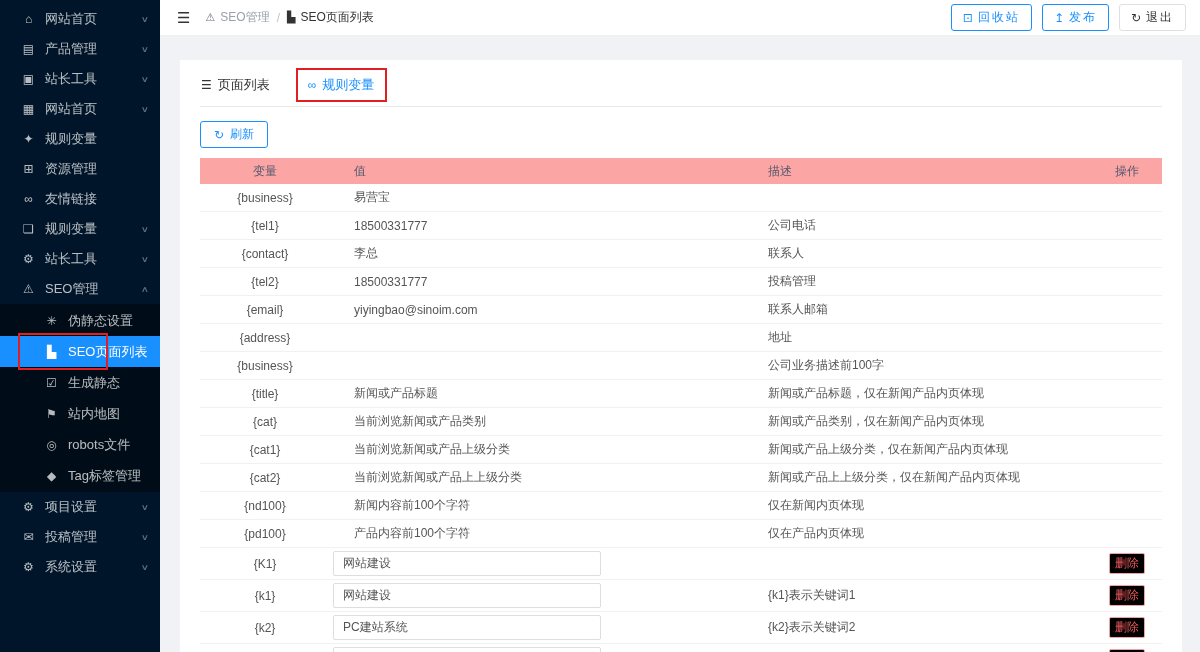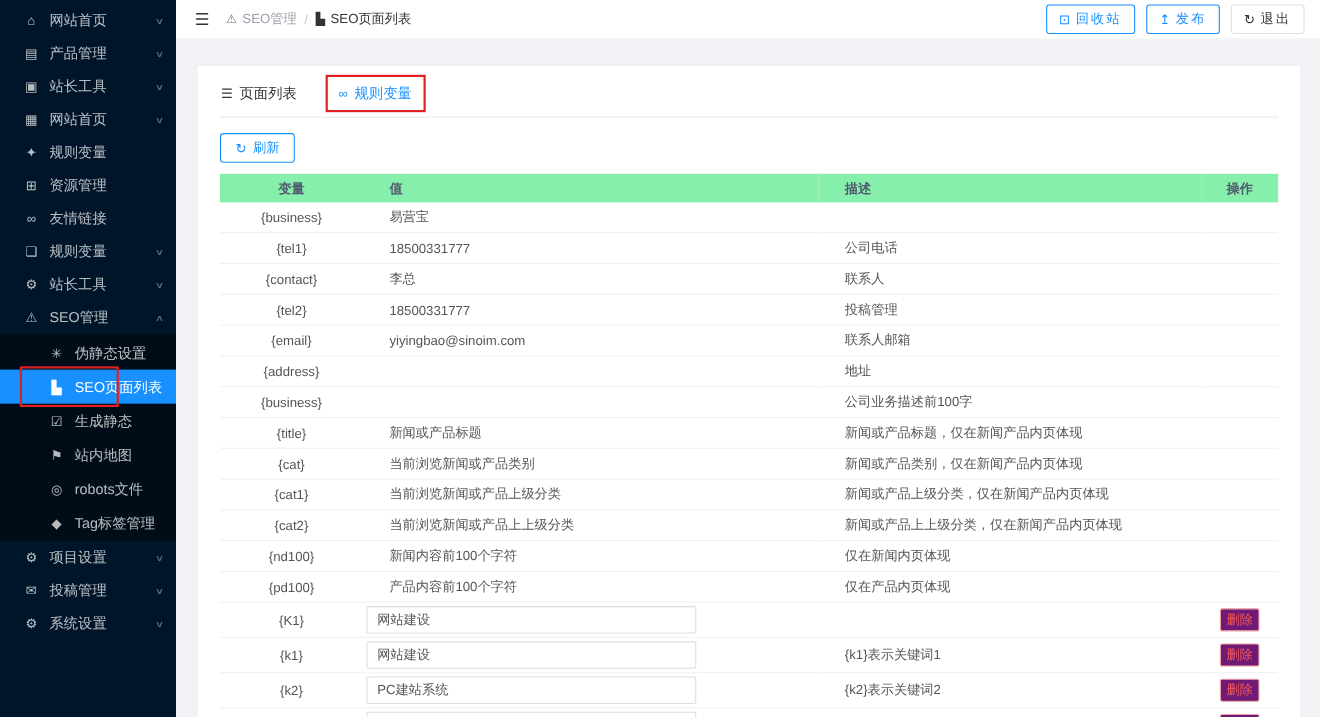--- a/index.html
+++ b/index.html
@@ -51,31 +51,31 @@
   .tab.active { color:var(--accent,#1890ff); }
   .tab-ring { left:-11px; right:-12px; top:-1px; bottom:4px; }
 
   .refresh-row { margin:14px 0 10px; }
   .btn-refresh { display:inline-flex; align-items:center; gap:6px; border:1px solid var(--accent,#1890ff); color:var(--accent,#1890ff);
                  background:#fff; border-radius:3px; font-size:12px; padding:4px 13px; cursor:pointer; font-family:inherit; }
 
   
   table { width:100%; border-collapse:collapse; table-layout:fixed; font-size:12px; color:#555; }
   col.c-var { width:130px; } col.c-val { width:414px; } col.c-op { width:70px; }
-  thead th { background:#86efac; color:#515a6e; font-weight:700; height:26px; font-size:12px; }
+  thead th { background:#fca5a5; color:#515a6e; font-weight:400; height:26px; font-size:12px; }
   th.col-var, td.col-var { text-align:center; }
   th.col-value, td.col-value, th.col-desc, td.col-desc { text-align:left; padding-left:24px; }
   th.col-op, td.col-op { text-align:center; }
   tbody tr { border-bottom:1px solid #f1f1f1; }
   tbody td { padding:5px 0; height:25px; white-space:nowrap; overflow:hidden; }
   td.col-value.has-input { padding-left:3px; }
   tbody tr.input-row td { padding-top:3px; padding-bottom:3px; height:31px; }
-  .kw-input { width:300px; height:25px; border:1px solid #dcdee2; border-radius:2px; padding:0 9px; font-size:12px;
+  .kw-input { width:268px; height:25px; border:1px solid #dcdee2; border-radius:2px; padding:0 9px; font-size:12px;
               color:#555; font-family:inherit; outline:none; }
-  .btn-delete { background:#701a75; border:1px solid #f0a1a1; color:var(--danger,#f05a5a); font-size:12px; padding:1px 5px;
+  .btn-delete { background:#000000; border:1px solid #f0a1a1; color:var(--danger,#f05a5a); font-size:12px; padding:1px 5px;
                 border-radius:2px; cursor:pointer; font-family:inherit; }
 </style>
 </head>
 <body>
 
 <div class="app">
 
   <aside class="sidebar">
     <nav class="menu">
         <div class="menu-item">

